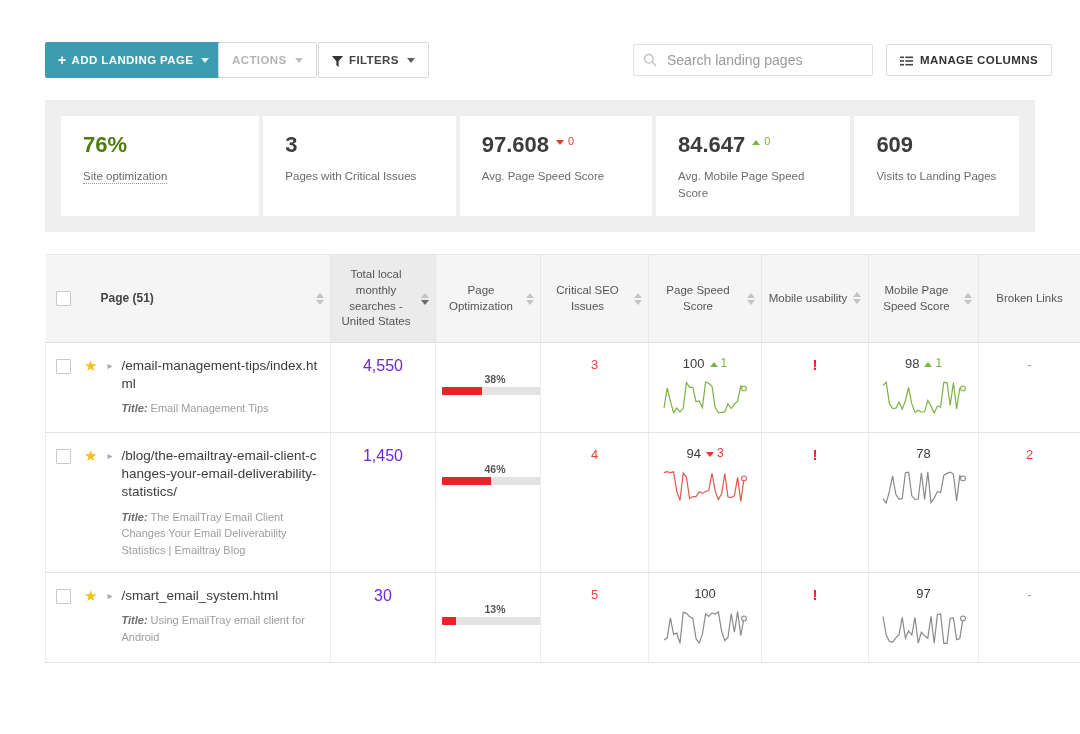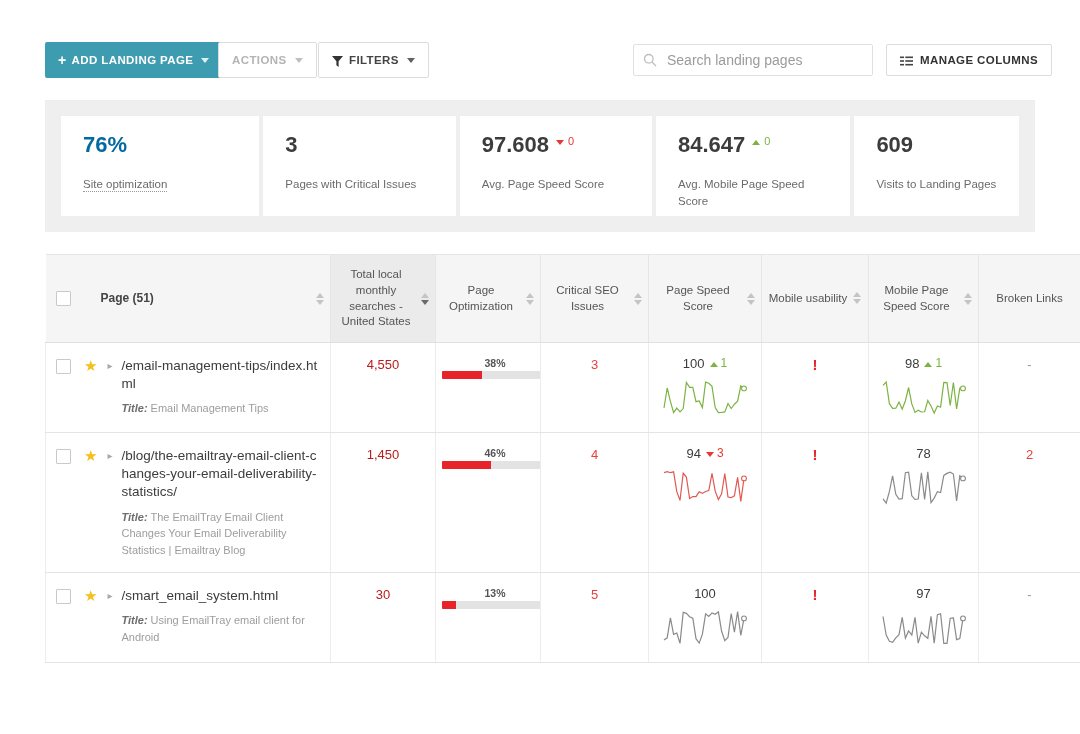--- a/index.html
+++ b/index.html
@@ -82,21 +82,21 @@
     border-bottom:5px solid #7cb342; margin-right:4px;
   }
   .tri-down {
     display:inline-block; width:0;height:0;
     border-left:4px solid transparent;border-right:4px solid transparent;
     border-top:5px solid #e53935; margin-right:4px;
   }
   .delta-num { font-size: 11px; }
   .delta-num.up { color: #7cb342; } .delta-num.down { color: #e53935; }
   .stat-label {
-    margin-top: 20px; font-size: 11.5px; color: #6b6b6b; line-height: 1.45;
+    margin-top: 12px; font-size: 11.5px; color: #6b6b6b; line-height: 1.45;
     max-width: 150px;
   }
   .stat-label.dotted { display: inline; border-bottom: 1px dotted #9a9a9a; padding-bottom: 1px; }
 
   
   .tbl { position: absolute; left: 45px; top: 254px; width: 1035px; }
   table { border-collapse: collapse; width: 1035px; table-layout: fixed; }
   thead th {
     background: #f5f5f5; border-right: 1px solid #e6e6e6; border-bottom: 1px solid #e0e0e0;
     border-top: 1px solid #e6e6e6;
@@ -140,24 +140,24 @@
   .star { color: #f5bf1c; font-size: 15px; line-height: 1; flex: none; margin-right: 10px; margin-top: 1px; cursor: pointer; }
   .chev { color: #a8a8a8; font-size: 10px; flex: none; margin-right: 9px; margin-top: 3px; cursor: pointer; }
   .page-txt { flex: 1; min-width: 0; }
   .page-url {
     font-size: 13.5px; color: #3c3c3c; line-height: 1.35;
     word-break: break-all; cursor: pointer;
   }
   .page-title { margin-top: 7px; font-size: 11px; color: #9d9d9d; line-height: 1.5; }
   .page-title b { color: #6e6e6e; font-weight: bold; font-style: italic; }
 
-  .searches { font-size: 13px; color: #b91c1c; padding-top: 1px; }
+  .searches { font-size: 16px; color: #6d28d9; padding-top: 1px; }
 
   .opt-wrap { width: 106px; margin: 0 auto; }
-  .opt-pct { font-size: 10.5px; font-weight: bold; color: #555; text-align: center; margin-bottom: 2px; }
+  .opt-pct { font-size: 10.5px; font-weight: bold; color: #555; text-align: center; margin-bottom: 2px; margin-top: 16px; }
   .opt-track { height: 8px; background: #e3e3e3; border-radius: 1px; overflow: hidden; }
   .opt-fill { height: 8px; background: #e8232a; }
 
   .crit { color: #e8403a; font-size: 13px; }
   .spark-top { font-size: 13px; color: #3c3c3c; display: flex; align-items: flex-start; justify-content: center; gap: 5px; line-height: 1; }
   .spark-top .n { }
   .spark-top .d { font-size: 12px; }
   .spark-top .d.up { color: #7cb342; } .spark-top .d.down { color: #e53935; }
   .spark-svg { display: block; margin: 4px auto 0; }
   .bang { color: #e8232a; font-size: 15px; font-weight: bold; line-height: 1; }
@@ -211,21 +211,21 @@
           <rect x="0" y="7.9" width="4" height="1.6" fill="#444"></rect>
             <rect x="5.3" y="7.9" width="7.7" height="1.6" fill="#444"></rect>
         </svg>
       </span>
       <span>MANAGE COLUMNS</span>
     </button>
   </div>
 
   <div class="stats-band">
     <div class="stats-inner" id="stats-inner">
-        <div class="stat-card sc-w1"><span class="stat-value" style="color:#0369a1">76%</span><div class="stat-label"><span class="stat-label dotted">Site optimization</span></div></div>
+        <div class="stat-card sc-w1"><span class="stat-value" style="color:#4d7c0f">76%</span><div class="stat-label"><span class="stat-label dotted">Site optimization</span></div></div>
         <div class="stat-card sc-w2"><span class="stat-value" style="color:#3c3c3c">3</span><div class="stat-label">Pages with Critical Issues</div></div>
         <div class="stat-card sc-w3"><span class="stat-value" style="color:#3c3c3c">97.608</span><span class="stat-delta"><span class="tri-down"></span><span class="delta-num down">0</span></span><div class="stat-label">Avg. Page Speed Score</div></div>
         <div class="stat-card sc-w4"><span class="stat-value" style="color:#3c3c3c">84.647</span><span class="stat-delta"><span class="tri-up"></span><span class="delta-num up">0</span></span><div class="stat-label">Avg. Mobile Page Speed Score</div></div>
         <div class="stat-card sc-w5"><span class="stat-value" style="color:#3c3c3c">609</span><div class="stat-label">Visits to Landing Pages</div></div>
       </div>
   </div>
 
   <div class="tbl">
     <table>
       <colgroup>

